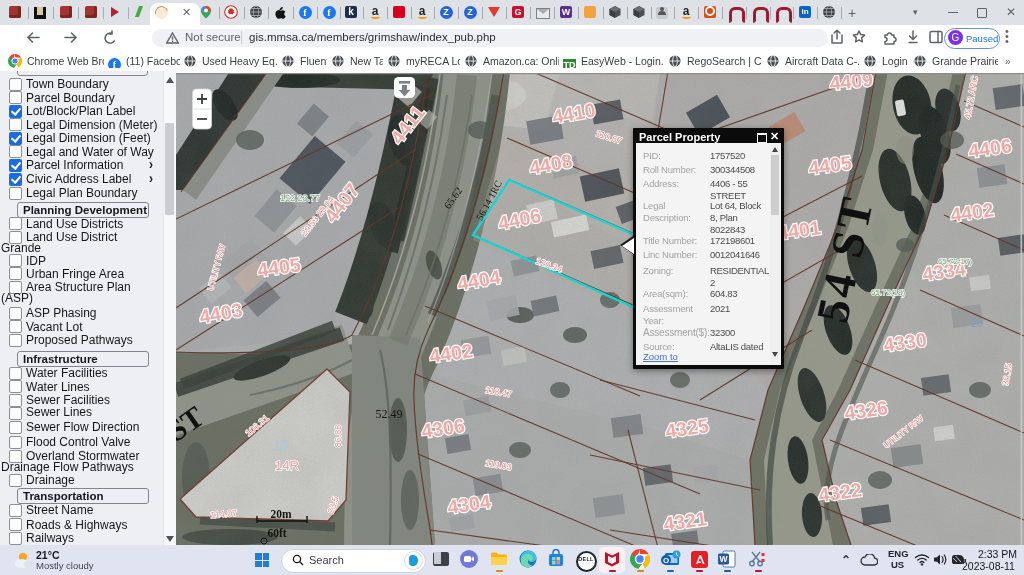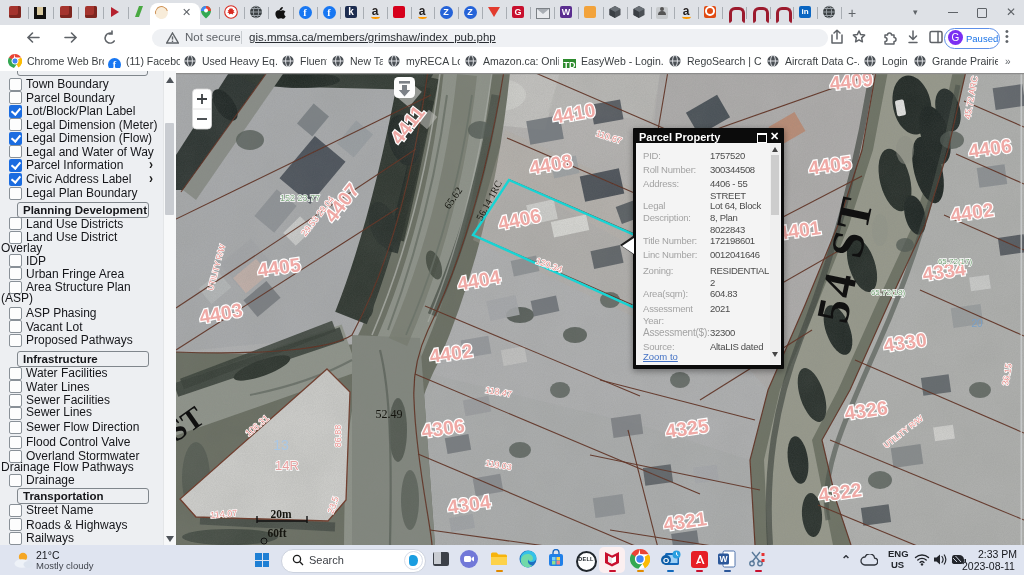--- a/index.html
+++ b/index.html
@@ -189,21 +189,21 @@
 </g>
   </svg>
 <div id="omnibox"></div>
 <svg class="a" style="left:166px;top:31.5px" width="13" height="12" viewBox="0 0 13 12">
     <path d="M6.5 1 L12.3 11 H.7Z" fill="none" stroke="#5f6368" stroke-width="1.4"></path>
     <rect x="5.8" y="4.4" width="1.4" height="3.2" fill="#5f6368"></rect>
     <rect x="5.8" y="8.6" width="1.4" height="1.4" fill="#5f6368"></rect>
   </svg>
 <div class="a" style="left:185px;top:31px;font-size:11.5px;color:#5f6368;white-space:nowrap;">Not secure</div>
 <div class="a" style="left:241px;top:31px;width:1px;height:13px;background:#c8ccd0;"></div>
-<div class="a" style="left:249px;top:31px;font-size:11.5px;color:#2a2e33;white-space:nowrap;text-decoration:underline;">gis.mmsa.ca/members/grimshaw/index_pub.php</div>
+<div class="a" style="left:249px;top:31px;font-size:11.5px;color:#2a2e33;white-space:nowrap;">gis.mmsa.ca/members/grimshaw/index_pub.php</div>
 <svg class="a" style="left:830px;top:29px" width="115" height="17" viewBox="0 0 115 17">
 <g stroke="#5f6368" stroke-width="1.5" fill="none" stroke-linecap="round" stroke-linejoin="round">
 <path d="M2 6 V14 H12 V6 M7 10 V1.5 M4 4 L7 1.2 L10 4"></path>
 <path d="M29 2 l1.7 3.6 3.9.5 -2.9 2.8 .7 3.9 -3.4-1.9 -3.4 1.9 .7-3.9 -2.9-2.8 3.9-.5z"></path>
 <path d="M55 6 h2.5 a2 2 0 1 1 4 0 H64 v2.5 a2 2 0 1 1 0 4 V15 h-9 v-2.5 a2 2 0 1 0 0-4 Z"></path>
 <path d="M83 2 v8 M79.5 7 l3.5 3.5 L86.5 7 M79 13.5 h8"></path>
 <rect x="100" y="2.5" width="12" height="11" rx="1.5"></rect>
       <path d="M108 2.5 v11"></path>
 </g>
   </svg>
@@ -276,41 +276,41 @@
 <div class="lab" style="left:26px;top:19.5px">Parcel Boundary</div>
 <div class="cbon" style="left:9px;top:33.5px">
       <div class="ck"></div>
     </div>
 <div class="lab" style="left:26px;top:33px">Lot/Block/Plan Label</div>
 <div class="cb" style="left:9px;top:47.0px"></div>
 <div class="lab" style="left:26px;top:46.5px">Legal Dimension (Meter)</div>
 <div class="cbon" style="left:9px;top:60.5px">
       <div class="ck"></div>
     </div>
-<div class="lab" style="left:26px;top:60px">Legal Dimension (Flow)</div>
+<div class="lab" style="left:26px;top:60px">Legal Dimension (Feet)</div>
 <div class="cb" style="left:9px;top:74.0px"></div>
 <div class="lab" style="left:26px;top:73.5px">Legal and Water of Way</div>
 <div class="cbon" style="left:9px;top:87.5px">
       <div class="ck"></div>
     </div>
 <div class="lab" style="left:26px;top:87px">Parcel Information</div>
 <div class="lab" style="left:149px;top:86px;font-size:12px;color:#1a1a1a;font-weight:bold;transform:scaleY(1.25)">›</div>
 <div class="cbon" style="left:9px;top:101.5px">
       <div class="ck"></div>
     </div>
 <div class="lab" style="left:26px;top:101px">Civic Address Label</div>
 <div class="lab" style="left:149px;top:100px;font-size:12px;color:#1a1a1a;font-weight:bold;transform:scaleY(1.25)">›</div>
 <div class="cb" style="left:9px;top:115.5px"></div>
 <div class="lab" style="left:26px;top:115px">Legal Plan Boundary</div>
 <div class="hdr" style="top:130.5px">Planning Development</div>
 <div class="cb" style="left:9px;top:146.0px"></div>
 <div class="lab" style="left:26px;top:145.5px">Land Use Districts</div>
 <div class="cb" style="left:9px;top:159.5px"></div>
 <div class="lab" style="left:26px;top:159px">Land Use District</div>
-<div class="lab" style="left:1px;top:169.5px">Overlay</div>
+<div class="lab" style="left:1px;top:169.5px">Grande</div>
 <div class="cb" style="left:9px;top:183.0px"></div>
 <div class="lab" style="left:26px;top:182.5px">IDP</div>
 <div class="cb" style="left:9px;top:196.0px"></div>
 <div class="lab" style="left:26px;top:195.5px">Urban Fringe Area</div>
 <div class="cb" style="left:9px;top:209.5px"></div>
 <div class="lab" style="left:26px;top:209px">Area Structure Plan</div>
 <div class="lab" style="left:1px;top:219.5px">(ASP)</div>
 <div class="cb" style="left:9px;top:235.5px"></div>
 <div class="lab" style="left:26px;top:235px">ASP Phasing</div>
 <div class="cb" style="left:9px;top:249.0px"></div>
@@ -608,21 +608,21 @@
 <div class="a" style="left:770px;top:144px;width:10px;height:220px;background:#efefef;"></div>
 <div class="a" style="left:772px;top:147px;width:0;height:0;border-left:3.5px solid transparent;border-right:3.5px solid transparent;border-bottom:5px solid #444;"></div>
 <div class="a" style="left:772px;top:352px;width:0;height:0;border-left:3.5px solid transparent;border-right:3.5px solid transparent;border-top:5px solid #444;"></div>
 <div class="a" style="left:771px;top:155px;width:8px;height:60px;background:#cdcdcd;"></div>
 <div class="a" id="taskbar"></div>
 <svg class="a" style="left:13px;top:550px" width="22" height="20" viewBox="0 0 22 20">
     <circle cx="10" cy="7" r="4.2" fill="#f5a623"></circle>
     <ellipse cx="9" cy="13.5" rx="7.5" ry="4.3" fill="#eef2f8"></ellipse>
     <ellipse cx="15.5" cy="14.5" rx="5" ry="3.4" fill="#dce3ee"></ellipse>
   </svg>
-<div class="a" style="left:36px;top:549px;font-size:10.5px;color:#16181d;white-space:nowrap;">21°C</div>
+<div class="a" style="left:36px;top:549px;font-size:10.5px;color:#16181d;white-space:nowrap;font-weight:bold;">21°C</div>
 <div class="a" style="left:36px;top:560px;font-size:9.5px;color:#41454d;white-space:nowrap;">Mostly cloudy</div>
 <div class="a" style="left:255px;top:553px;width:14px;height:14px;">
     <div style="position:absolute;left:0;top:0;width:6.5px;height:6.5px;background:#1e7fd4"></div>
     <div style="position:absolute;left:7.5px;top:0;width:6.5px;height:6.5px;background:#1e7fd4"></div>
     <div style="position:absolute;left:0;top:7.5px;width:6.5px;height:6.5px;background:#1e7fd4"></div>
     <div style="position:absolute;left:7.5px;top:7.5px;width:6.5px;height:6.5px;background:#1e7fd4"></div>
   </div>
 <div class="a" style="left:281px;top:549px;width:143px;height:22px;background:#fff;border:1px solid #ccd2de;border-radius:12px;"></div>
 <svg class="a" style="left:292px;top:554px" width="12" height="12" viewBox="0 0 12 12">
     <circle cx="5" cy="5" r="3.6" fill="none" stroke="#1c1c1c" stroke-width="1.3"></circle>

